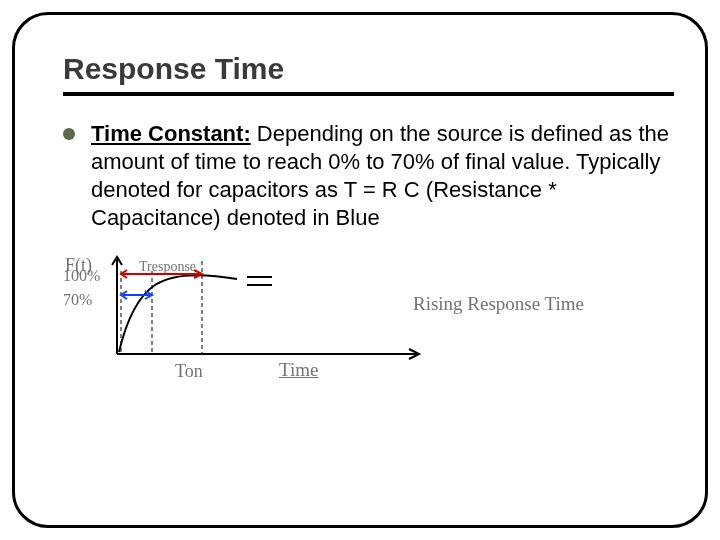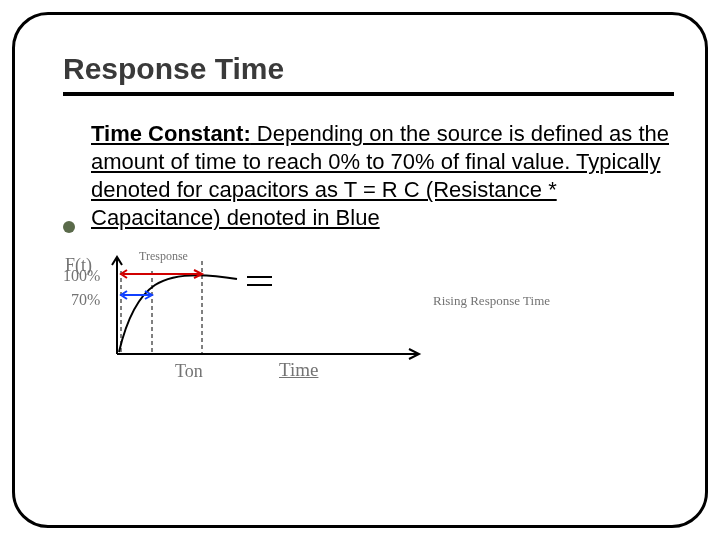--- a/index.html
+++ b/index.html
@@ -31,23 +31,22 @@
     font-family: Arial Black, Arial, sans-serif;
   }
   .title-underline {
     width: 100%;
     height: 4px;
     background: #000;
     margin-bottom: 24px;
   }
   .bullet-row {
     display: flex;
-    align-items: flex-end;
+    align-items: flex-start;
     margin-bottom: 16px;
-    text-decoration: underline;
   }
   .bullet-dot {
     width: 12px;
     height: 12px;
     background: #5a6a4a;
     border-radius: 50%;
     margin-top: 8px;
     margin-right: 16px;
     flex-shrink: 0;
   }
@@ -68,24 +67,24 @@
     height: 160px;
   }
   .diag-label {
     position: absolute;
     font-family: "Times New Roman", serif;
     font-size: 18px;
     color: #737373;
   }
   .ft-label { top: 6px; left: 2px; }
   .p100 { top: 18px; left: 0px; font-size: 16px; }
-  .p70  { top: 42px; left: 8px; font-size: 16px; text-align: center; }
-  .tresp { top: 0; left: 76px; font-size: 12px; }
+  .p70  { top: 42px; left: 0px; font-size: 16px; text-align: center; }
+  .tresp { top: 10px; left: 76px; font-size: 14px; }
   .tband { top: 8px; left: 218px; font-size: 19px; }
-  .rrt   { top: 44px; left: 370px; font-size: 13px; }
+  .rrt   { top: 44px; left: 350px; font-size: 19px; }
   .ton   { top: 112px; left: 76px; font-size: 18px; margin-left: 36px; }
   .time  { top: 110px; left: 216px; font-size: 19px; text-decoration: underline; }
   svg.diagram { position: absolute; top: 0; left: 44px; }
 </style>
 </head>
 <body>
 
 <div class="slide-border"></div>
 
 <div class="content">

